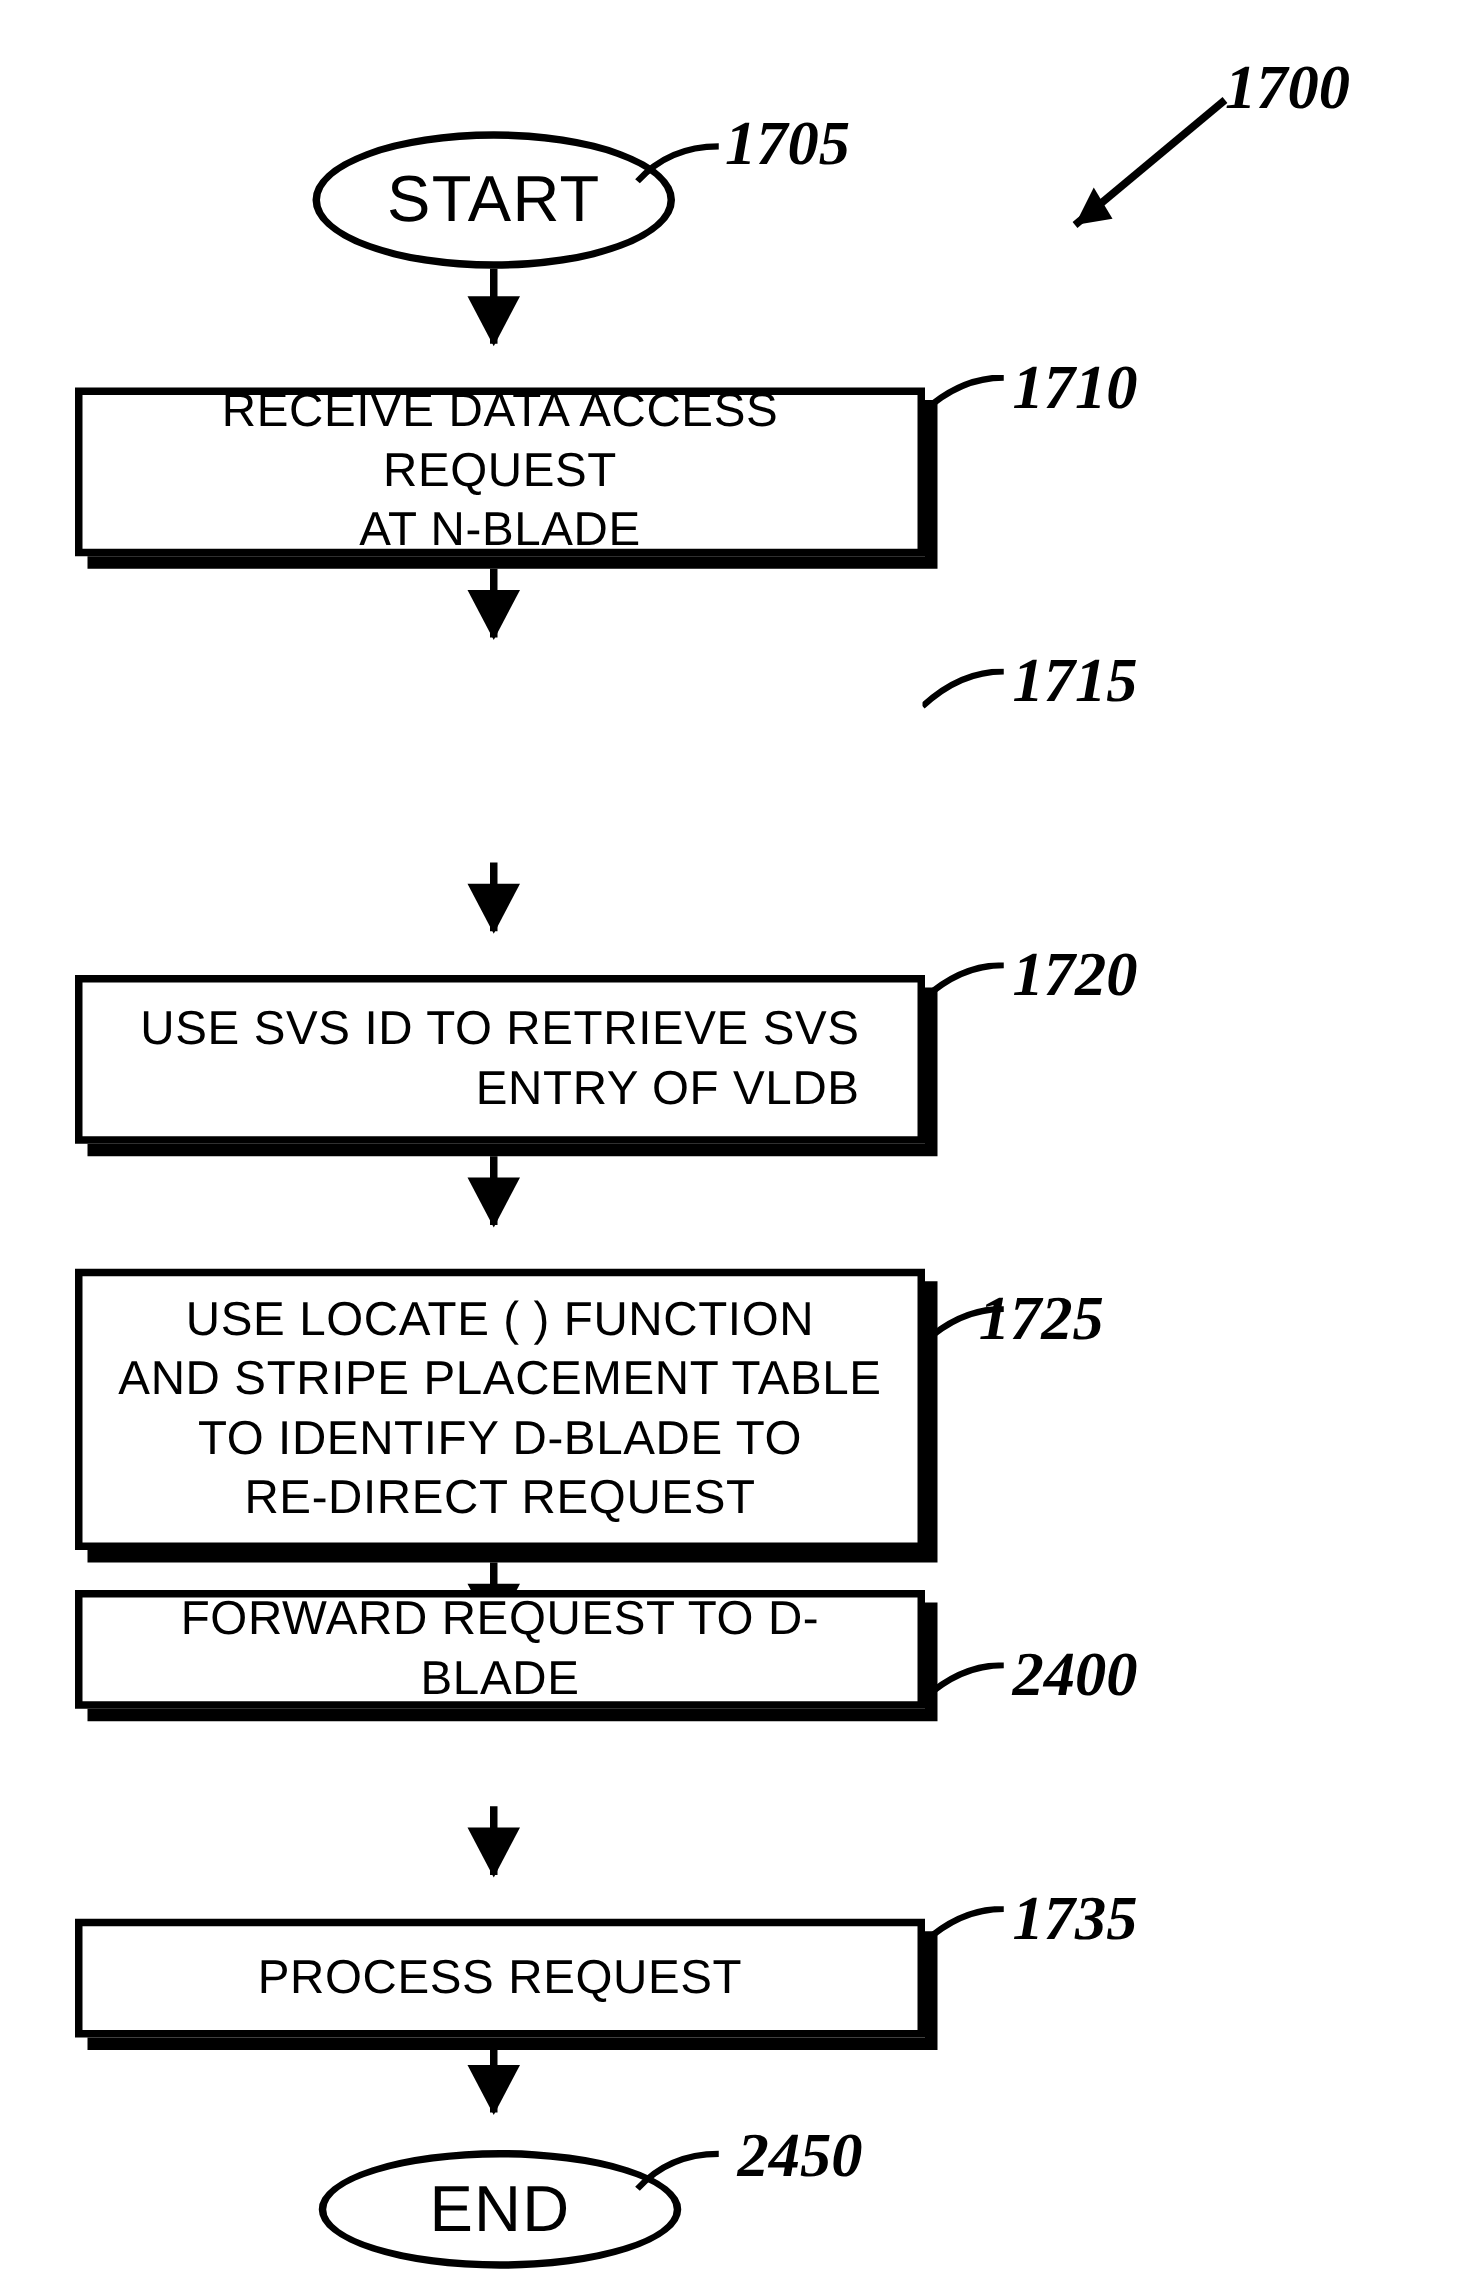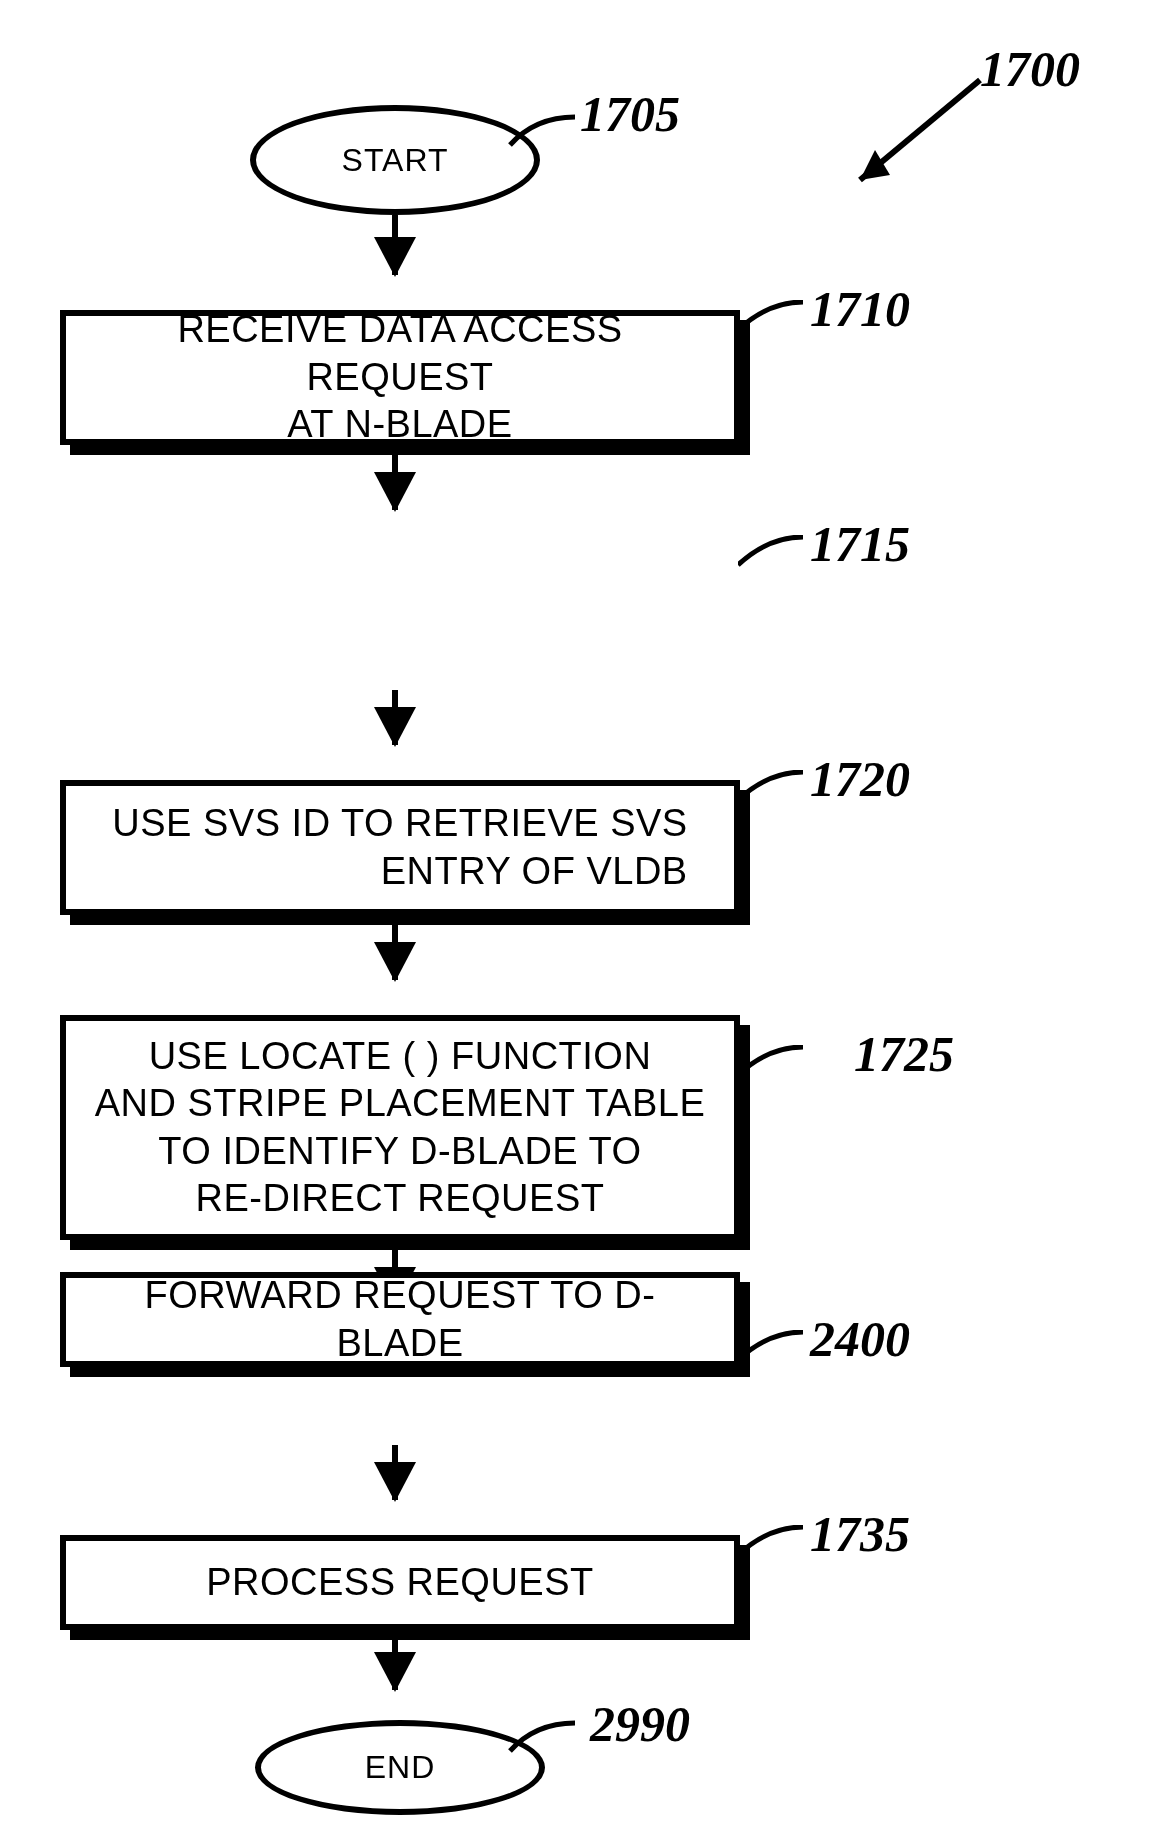--- a/index.html
+++ b/index.html
@@ -30,21 +30,21 @@
     height: 110px;
     border: 6px solid #000;
     border-radius: 50% / 50%;
     background: #fff;
     box-sizing: border-box;
     display: flex;
     align-items: center;
     justify-content: center;
   }
   .terminator span {
-    font-size: 32px;
+    font-size: 52px;
     font-weight: 400;
     letter-spacing: 1px;
   }
 
   
   .process-wrap {
     position: absolute;
   }
   .process-shadow {
     position: absolute;
@@ -163,21 +163,21 @@
     <div class="process" style="width:680px; height:225px;">
       <span style="white-space:pre-line;">USE LOCATE ( ) FUNCTION
 AND STRIPE PLACEMENT TABLE
 TO IDENTIFY D-BLADE TO
 RE-DIRECT REQUEST</span>
     </div>
   </div>
   <svg style="position:absolute; left:738px; top:1045px; width:70px; height:35px;">
     <path d="M0,30 Q30,2 65,2" stroke="#000" stroke-width="5" fill="none"></path>
   </svg>
-  <div class="label" style="left: 854px; top: 1025px; font-family: Liberation Serif, serif;">1725</div>
+  <div class="label" style="left: 783px; top: 1025px; font-family: Liberation Serif, serif;">1725</div>
 
   <div class="arrow" style="left: 392px; top: 1250px; height: 55px;"></div>
 
   <div class="process-wrap" style="left: 60px; top: 1272px; width:680px; height:95px;">
     <div class="process-shadow" style="width:680px; height:95px;"></div>
     <div class="process" style="width:680px; height:95px;">
       <span style="white-space:pre-line;">FORWARD REQUEST TO D-BLADE</span>
     </div>
   </div>
   <svg style="position:absolute; left:738px; top:1330px; width:70px; height:35px;">
@@ -201,15 +201,15 @@
   <div class="arrow" style="left: 392px; top: 1640px; height: 50px;"></div>
 
   <div class="terminator-wrap" style="left: 255px; top: 1720px; width:290px; height:100px;">
     <div class="terminator" style="height:95px;">
       <span>END</span>
     </div>
   </div>
   <svg style="position:absolute; left:505px; top:1718px; width:80px; height:40px;">
     <path d="M5,33 Q30,5 70,5" stroke="#000" stroke-width="5" fill="none"></path>
   </svg>
-  <div class="label" style="left: 590px; top: 1695px;">2990</div>
+  <div class="label" style="left: 590px; top: 1695px;">2450</div>
 
 </div>
 
 </body></html>

